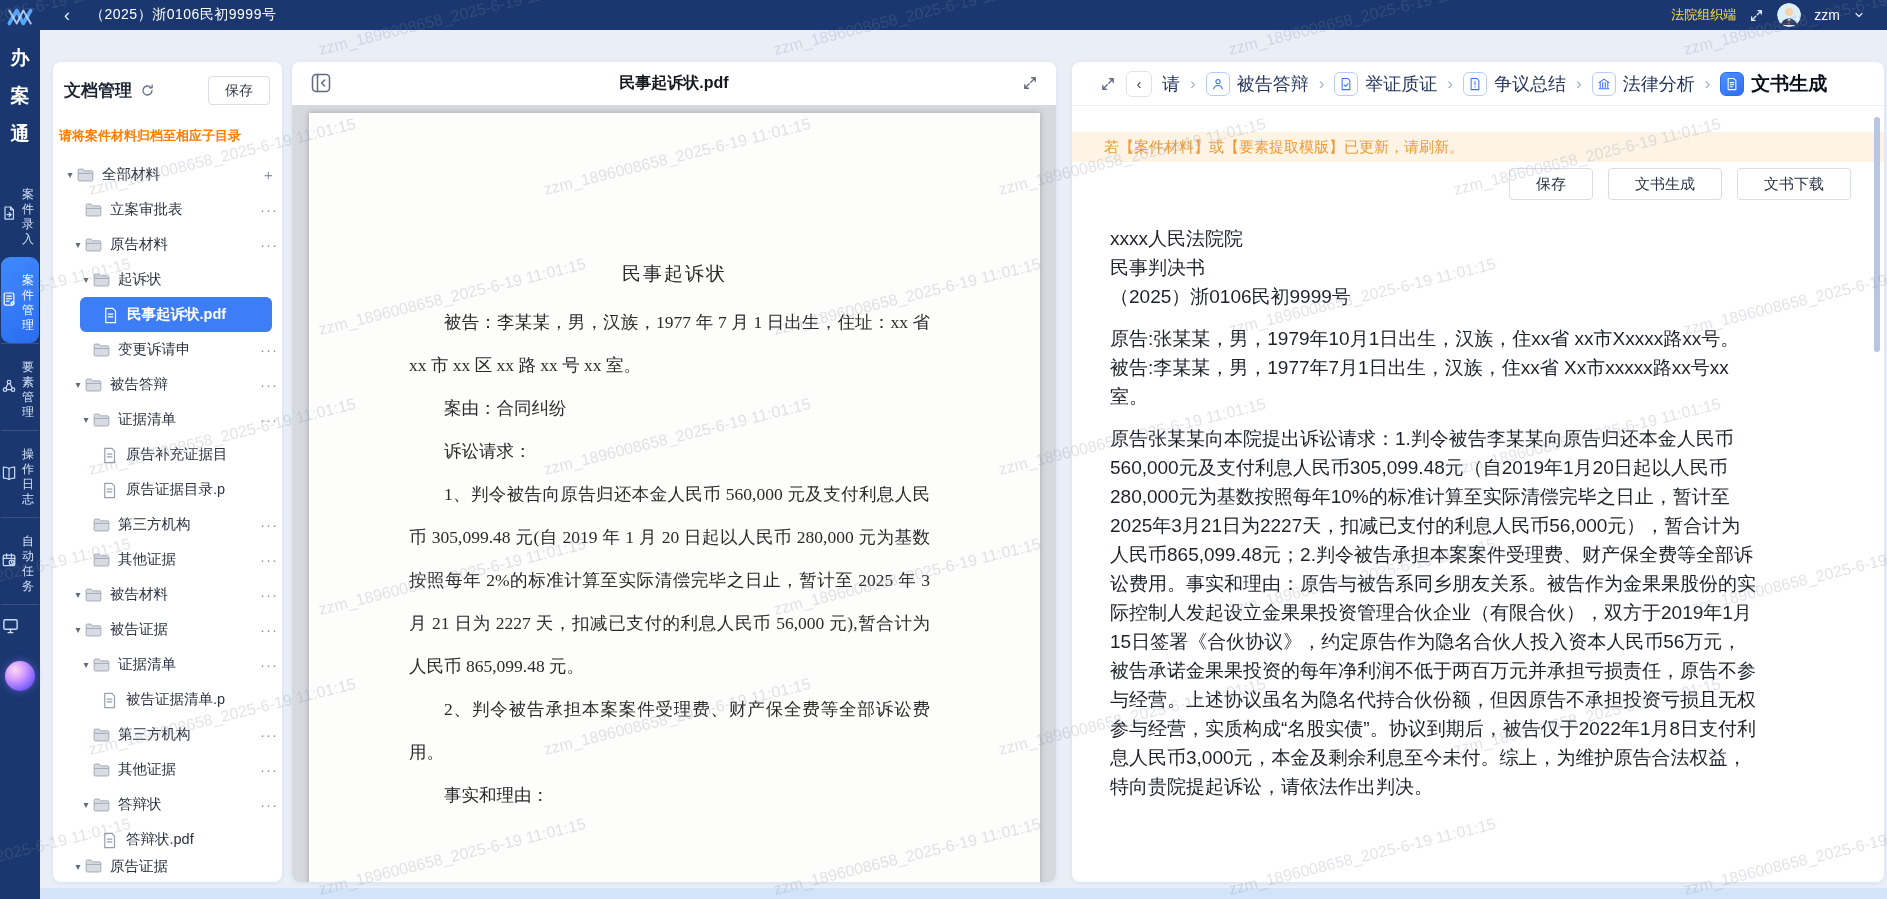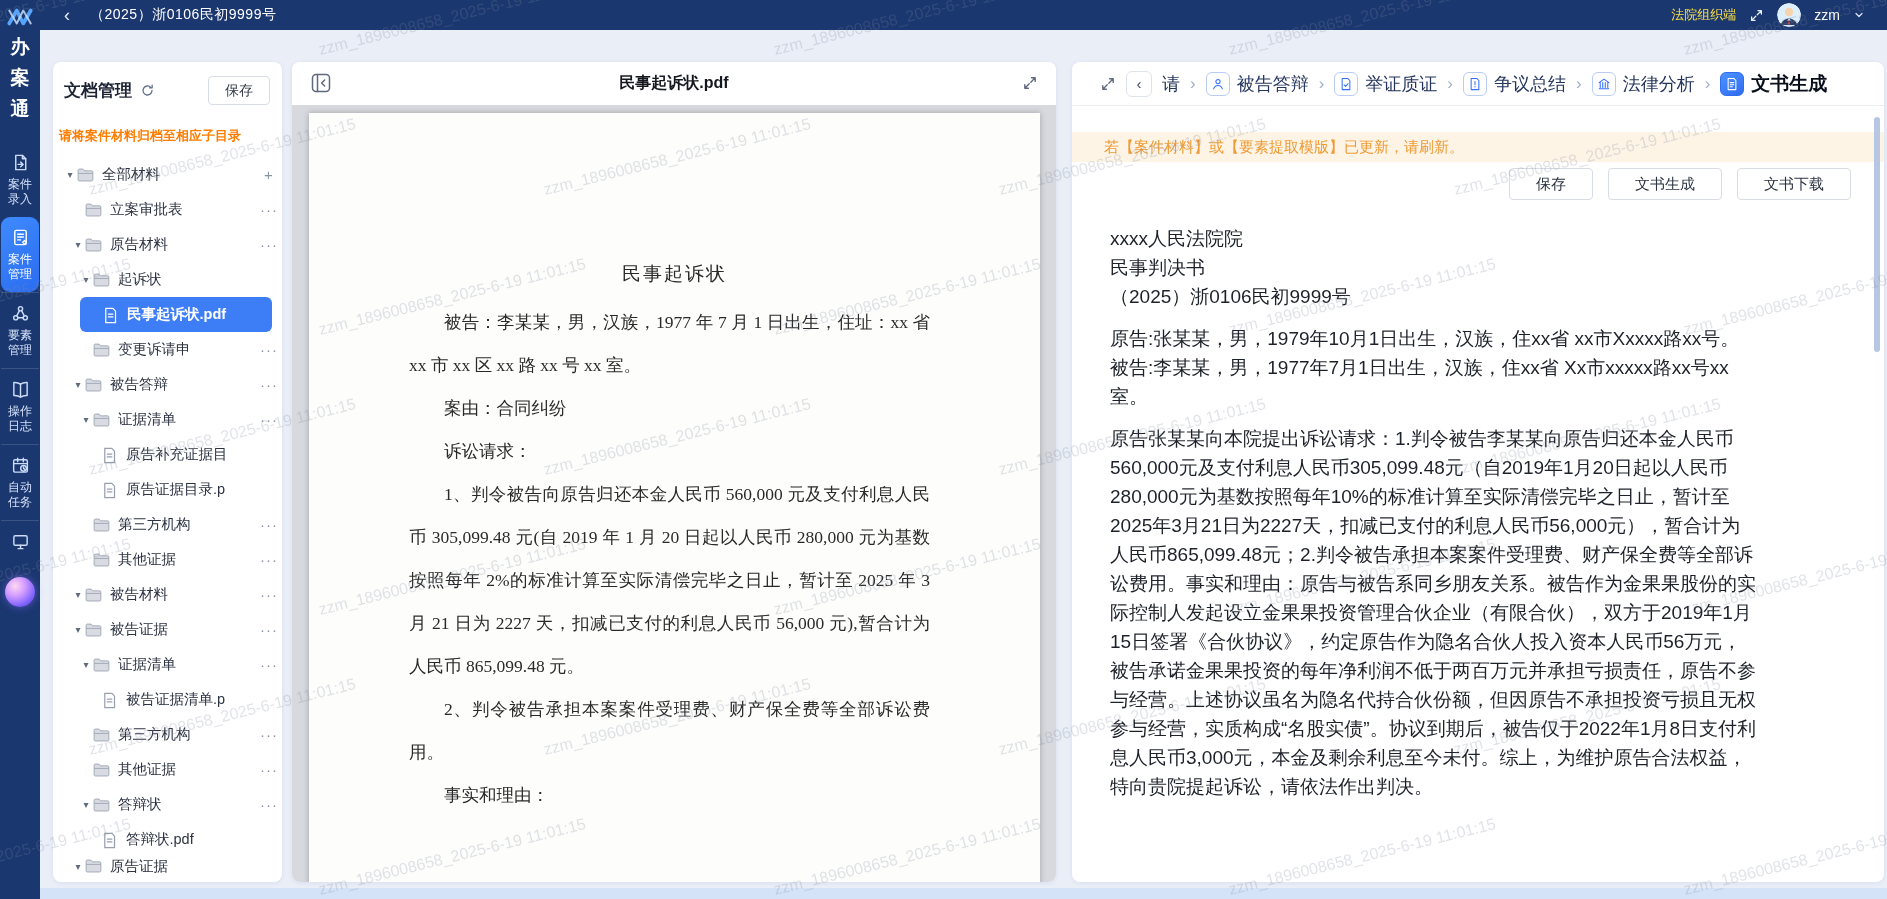--- a/index.html
+++ b/index.html
@@ -13,24 +13,24 @@
   .tb-right{position:absolute;right:22px;top:0;height:30px;display:flex;align-items:center;gap:13px;}
   .tb-portal{font-size:13px;color:#fde047;}
   .tb-icon{width:15px;height:15px;color:#e8eefb;cursor:pointer;display:inline-flex;}
   .tb-avatar{width:24px;height:24px;border-radius:50%;overflow:hidden;cursor:pointer;display:inline-flex;}
   .tb-user{font-size:14px;color:#fff;cursor:pointer;}
   .tb-caret{width:12px;height:12px;color:#dfe7f7;cursor:pointer;display:inline-flex;}
   
   .sidebar{position:absolute;left:0;top:0;width:40px;height:899px;background:#1a376f;z-index:6;
            display:flex;flex-direction:column;align-items:center;}
   .logo{margin-top:3px;width:28px;height:26px;}
-  .appname{margin-top:2px;width:22px;font-size:19px;font-weight:bold;color:#fff;
-           line-height:31px;text-align:center;word-break:break-all;}
+  .appname{margin-top:10px;width:22px;font-size:19px;font-weight:bold;color:#fff;
+           line-height:38px;text-align:center;word-break:break-all;}
   .nav{width:40px;display:flex;flex-direction:column;align-items:center;margin-top:18px;}
-  .nav-item{width:38px;padding:11px 0 10px;display:flex;flex-direction:column;align-items:center;
+  .nav-item{width:38px;padding:11px 0 10px;display:flex;flex-direction:row;align-items:center;
             cursor:pointer;border-top:1px solid rgba(255,255,255,.14);}
   .nav-item:first-child{border-top:none;}
   .nav-icon{width:19px;height:19px;color:#ccdcf8;}
   .nav-label{margin-top:5px;width:26px;font-size:12px;line-height:15px;color:#d6e2fa;
              text-align:center;word-break:break-all;}
   .nav-item.active{background:linear-gradient(140deg,#3f8afd,#2a6cf0);border-radius:9px;border-top:none;width:38px;}
   .nav-item.active .nav-icon,.nav-item.active .nav-label{color:#fff;}
   .ai-ball{margin-top:16px;width:30px;height:30px;border-radius:50%;cursor:pointer;
            background:radial-gradient(circle at 34% 30%,#ffd9f0 0%,#d29bff 35%,#7e62ff 70%,#4636a8 100%);
            box-shadow:0 0 8px rgba(140,110,255,.55);}

